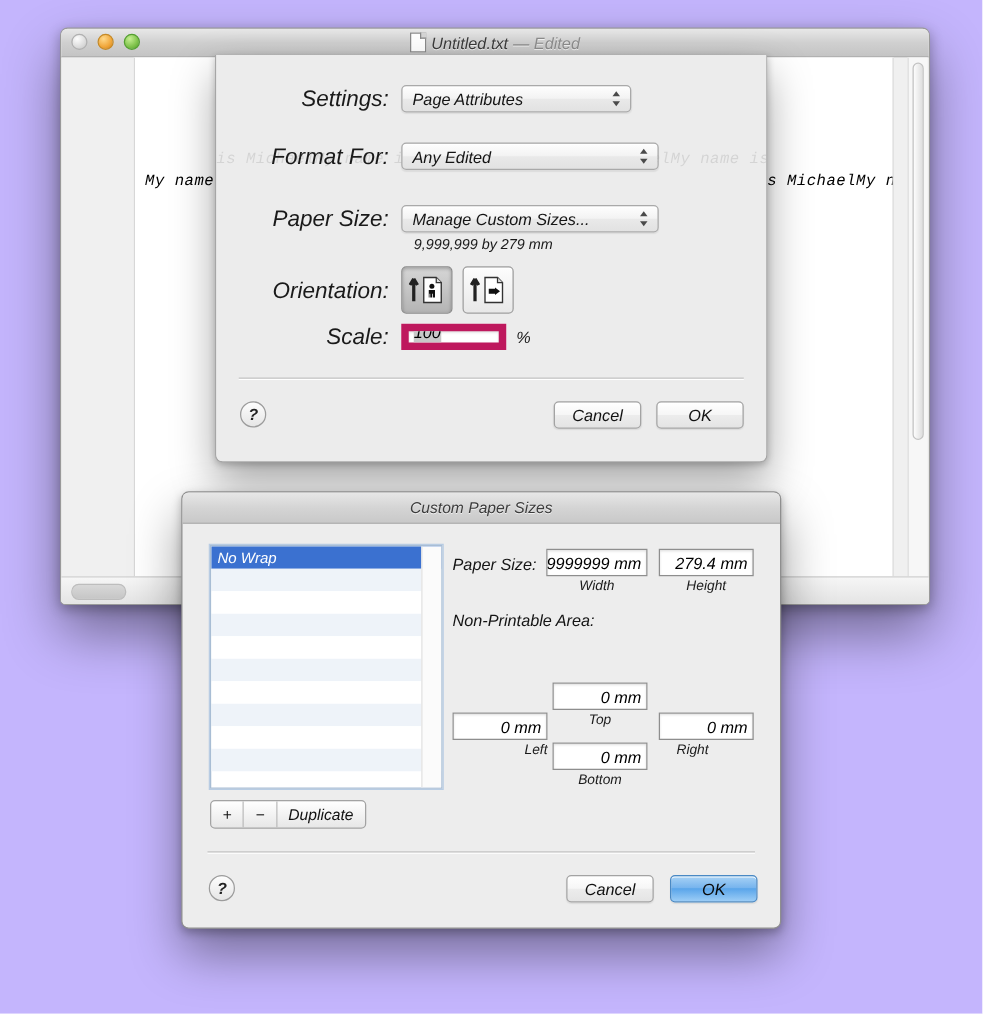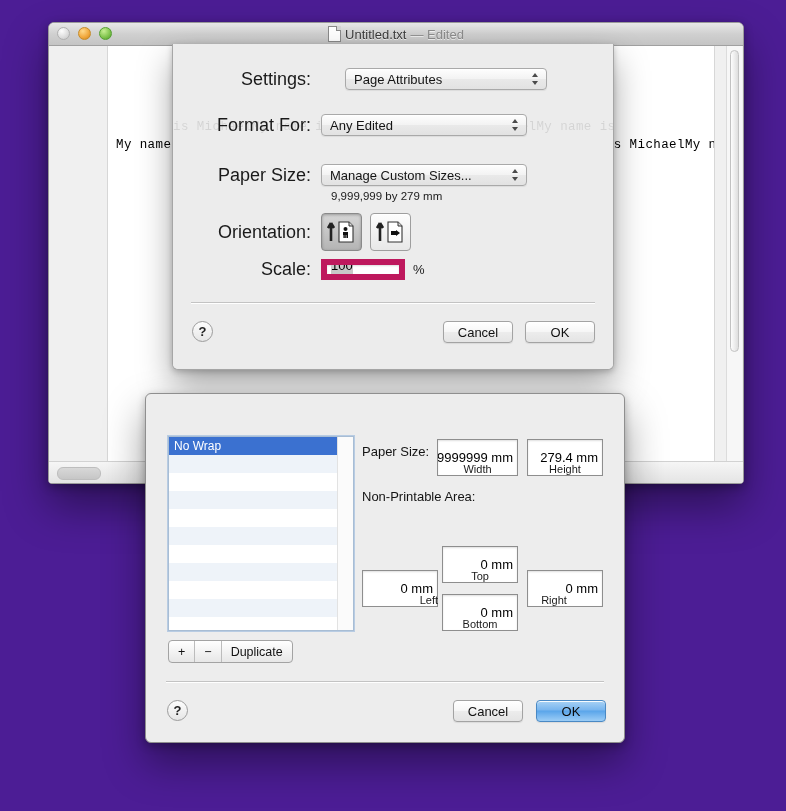--- a/index.html
+++ b/index.html
@@ -13,21 +13,22 @@
     position: relative;
     overflow: hidden;
     font-family: "Liberation Sans", sans-serif;
     -webkit-font-smoothing: antialiased;
   }
 
   
   #desktop {
     position: absolute;
     inset: 0;
-    background: #4c1d95;
+    background: #c4b5fd;
+    font-style: italic;
   }
 
   
   #textedit-window {
     position: absolute;
     left: 48px;
     top: 22px;
     width: 694px;
     height: 460px;
     border-radius: 6px 6px 4px 4px;
@@ -417,21 +418,21 @@
     color: #111;
     padding: 0 9px;
     border-right: 1px solid #bcbcbc;
     cursor: default;
     box-sizing: border-box;
   }
   .seg:last-child { border-right: none; }
 
   .cps-field {
     position: absolute;
-    height: 37px;
+    height: 22px;
     background: #ffffff;
     border: 1px solid #8e8e8e;
     box-shadow: 0 1px 2px rgba(0,0,0,0.13) inset;
     display: flex;
     align-items: center;
     justify-content: flex-end;
     padding-right: 4px;
     font-size: 13px;
     color: #000;
     box-sizing: border-box;
@@ -484,21 +485,21 @@
   </div>
 
   <div id="page-setup-sheet">
     <div class="sheet-bleed"></div>
     <div class="sheet-ghost">is MichaelMy name is MichaelMy name is MichaelMy name is Michael</div>
 
     <div class="ps-content">
 
       <div class="form-row" style="top:24px;">
         <div class="form-label">Settings:</div>
-        <div class="popup" style="width:202px;margin-left:24px;">
+        <div class="popup" style="width:184px;">
           <span>Page Attributes</span>
           <span class="arrows"></span>
         </div>
       </div>
 
       <div class="form-row" style="top:70px;">
         <div class="form-label">Format For:</div>
         <div class="popup" style="width:206px;">
           <span>Any Edited</span>
           <span class="arrows"></span>
@@ -554,20 +555,21 @@
       <div style="position:absolute; right:100px; top:277px;">
         <div class="push-btn">Cancel</div>
       </div>
       <div style="position:absolute; right:18px; top:277px;">
         <div class="push-btn">OK</div>
       </div>
     </div>
   </div>
 
   <div id="custom-sizes-panel">
+    <div class="panel-title">Custom Paper Sizes</div>
 
     <div class="size-list">
       <div class="list-row selected">No Wrap</div>
       <div class="list-row odd"></div>
       <div class="list-row even"></div>
       <div class="list-row odd"></div>
       <div class="list-row even"></div>
       <div class="list-row odd"></div>
       <div class="list-row even"></div>
       <div class="list-row odd"></div>

